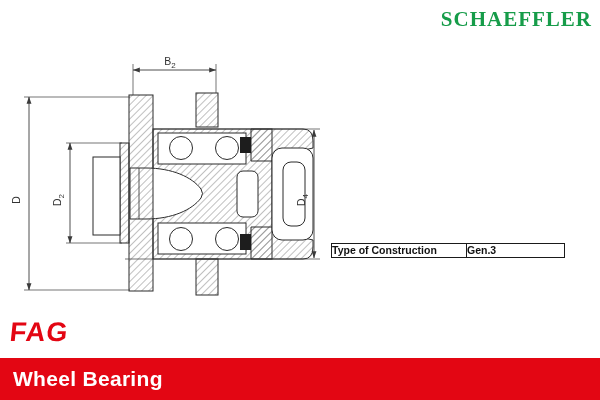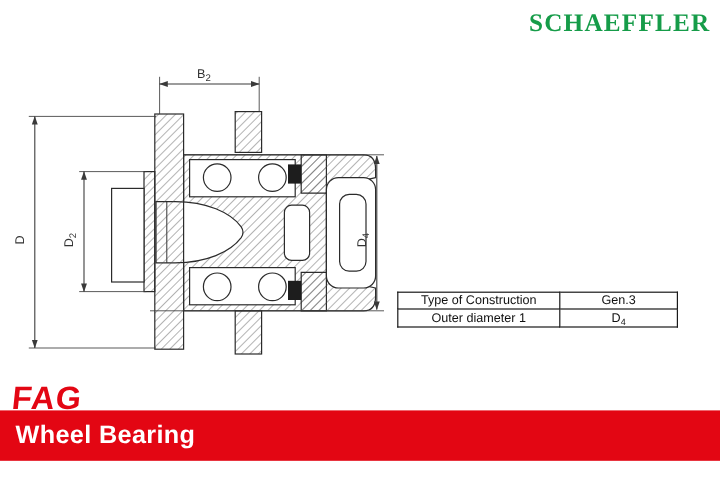--- a/index.html
+++ b/index.html
@@ -18,35 +18,35 @@
   
   .drawing-wrap{position:absolute;left:0;top:50px;width:340px;height:260px;}
   
   .spec-table{
     position:absolute;left:331px;top:243px;width:231px;
     border-collapse:collapse;table-layout:fixed;
   }
   .spec-table td{
     border:1.4px solid #1a1a1a;
     height:13.4px;padding:0;
-    font-size:10.5px;font-weight:normal;color:#111;
-    text-align:center;vertical-align:middle;line-height:1;
+    font-size:10.5px;font-weight:bold;color:#111;
+    text-align:left;vertical-align:middle;line-height:1;
   }
   .spec-table td.c1{width:134px;}
   .spec-table td.c2{width:97px;}
   .spec-table sub{font-size:7.5px;line-height:0;}
   
   .fag-logo{
     position:absolute;left:10px;top:317px;
     font-size:27px;font-weight:900;letter-spacing:1px;
     color:#E30613;transform:skewX(-6deg);
     font-family:"Liberation Sans", sans-serif;
   }
   .title-banner{
-    position:absolute;left:0;bottom:16px;width:600px;height:42px;
+    position:absolute;left:0;bottom:0;width:600px;height:42px;
     background:#E30613;display:flex;align-items:center;
   }
   .title-banner .title{
     color:#ffffff;font-size:21px;font-weight:bold;
     padding-left:13px;letter-spacing:0.3px;
   }
   
   .ol{fill:#ffffff;stroke:#2b2b2b;stroke-width:1;}
   .ht{fill:url(#hatch);stroke:#2b2b2b;stroke-width:1;}
   .dim{stroke:#3a3a3a;stroke-width:0.9;fill:none;}
@@ -125,24 +125,20 @@
     <text class="dimtext" transform="rotate(-90 305 150)" x="305" y="150" text-anchor="middle"><tspan>D</tspan><tspan class="sb" dy="2.5">4</tspan></text>
   </svg>
 </div>
 
 <table class="spec-table">
   <tbody>
       <tr>
     <td class="c1">Type of Construction</td>
     <td class="c2"><span>Gen.3</span><sub></sub></td>
   </tr>
-  <tr>
-    <td class="c1">Outer diameter 1</td>
-    <td class="c2"><span>D</span><sub>4</sub></td>
-  </tr>
 </tbody>
   </table>
 
 <div class="fag-logo">FAG</div>
 
 <div class="title-banner">
   <span class="title">Wheel Bearing</span>
 </div>
 
 </body></html>

